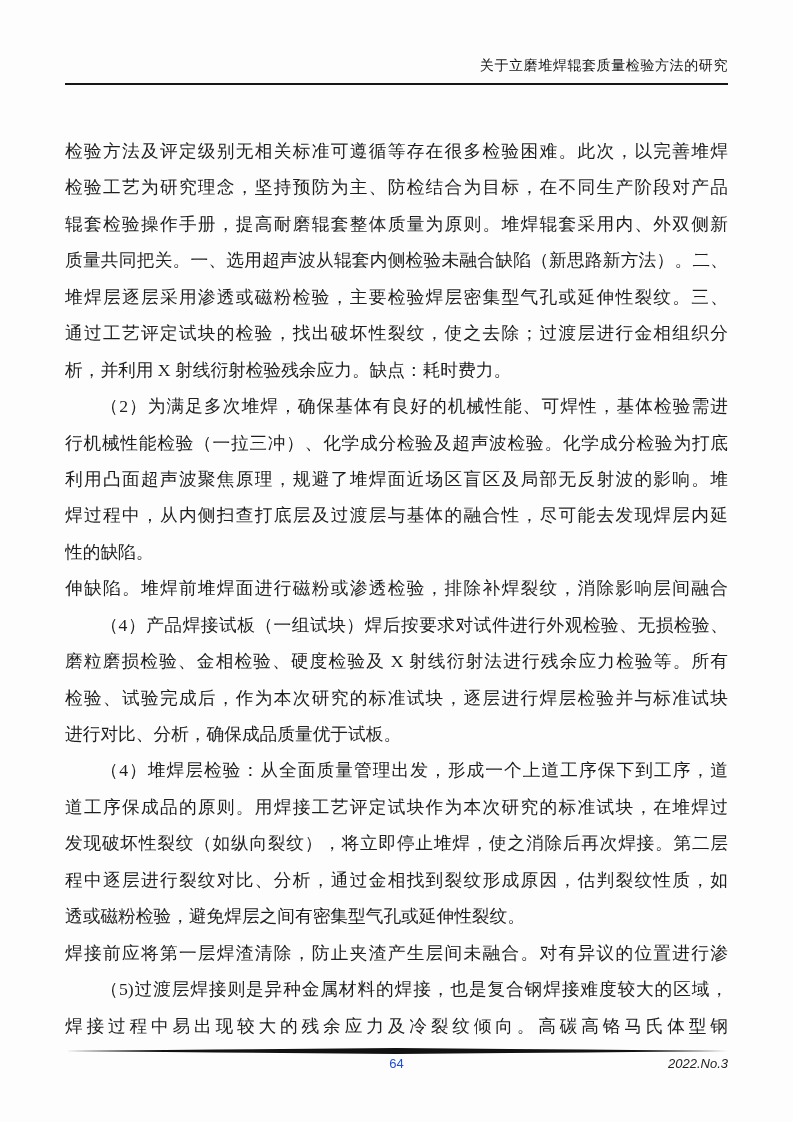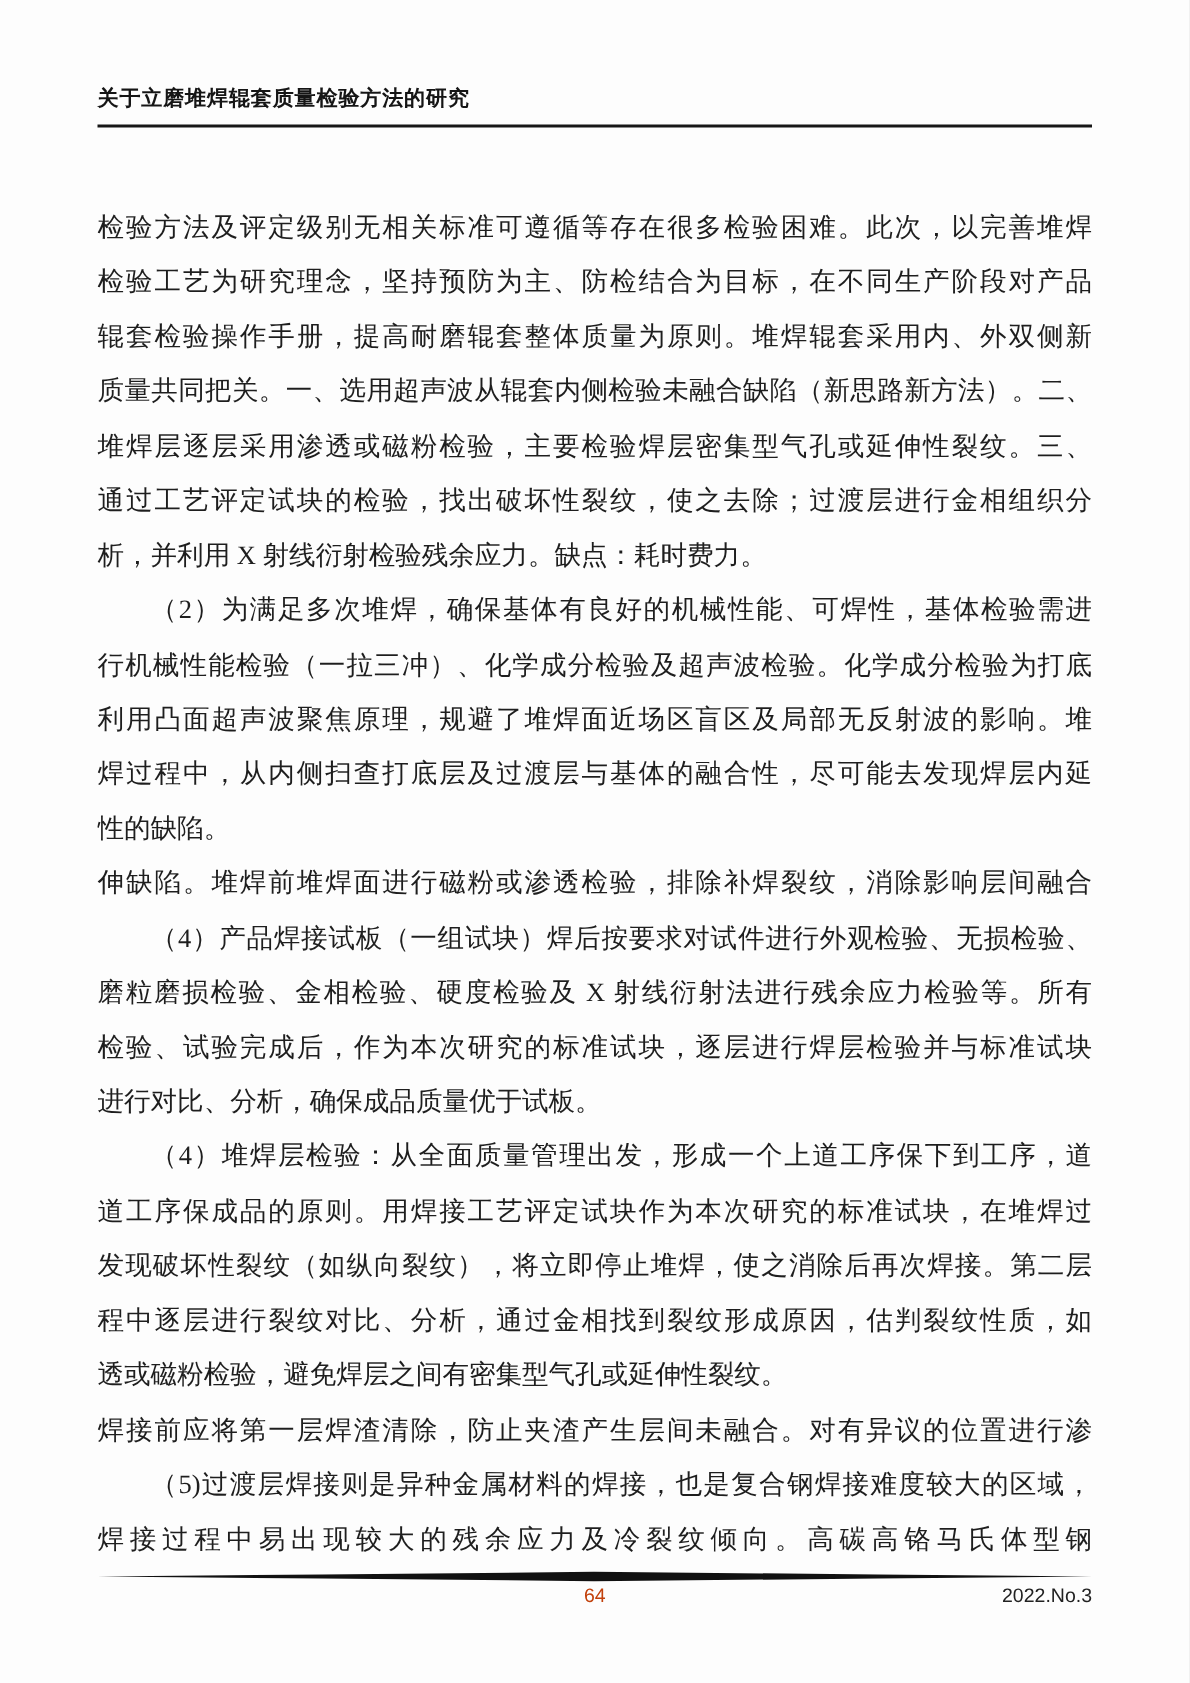--- a/index.html
+++ b/index.html
@@ -15,23 +15,23 @@
     font-family: "Liberation Serif", "DejaVu Serif", serif;
     color: #1b1b1b;
     overflow: hidden;
     margin: 0 auto;
   }
   .running-title {
     position: absolute;
     top: 57px;
     left: 65px;
     width: 663px;
-    text-align: left;
+    text-align: right;
     font-size: 14px;
-    font-weight: bold;
+    font-weight: normal;
     letter-spacing: 0.6px;
     color: #151515;
   }
   .header-rule {
     position: absolute;
     top: 83px;
     left: 65px;
     width: 663px;
     height: 2px;
     background: #161616;
@@ -69,29 +69,30 @@
     display: block;
   }
   .page-number {
     position: absolute;
     top: 1056px;
     left: 65px;
     width: 663px;
     text-align: center;
     font-family: "Liberation Sans", "DejaVu Sans", sans-serif;
     font-size: 13px;
-    color: #c2410c;
+    color: #1d4ed8;
   }
   .issue-label {
     position: absolute;
     top: 1056px;
     right: 65px;
     font-family: "Liberation Sans", "DejaVu Sans", sans-serif;
     font-size: 13px;
     color: #222;
+    font-style: italic;
   }
 </style>
 </head>
 <body>
 
 <div class="page">
 
   <div class="running-title">关于立磨堆焊辊套质量检验方法的研究</div>
 
   <div class="header-rule"></div>

